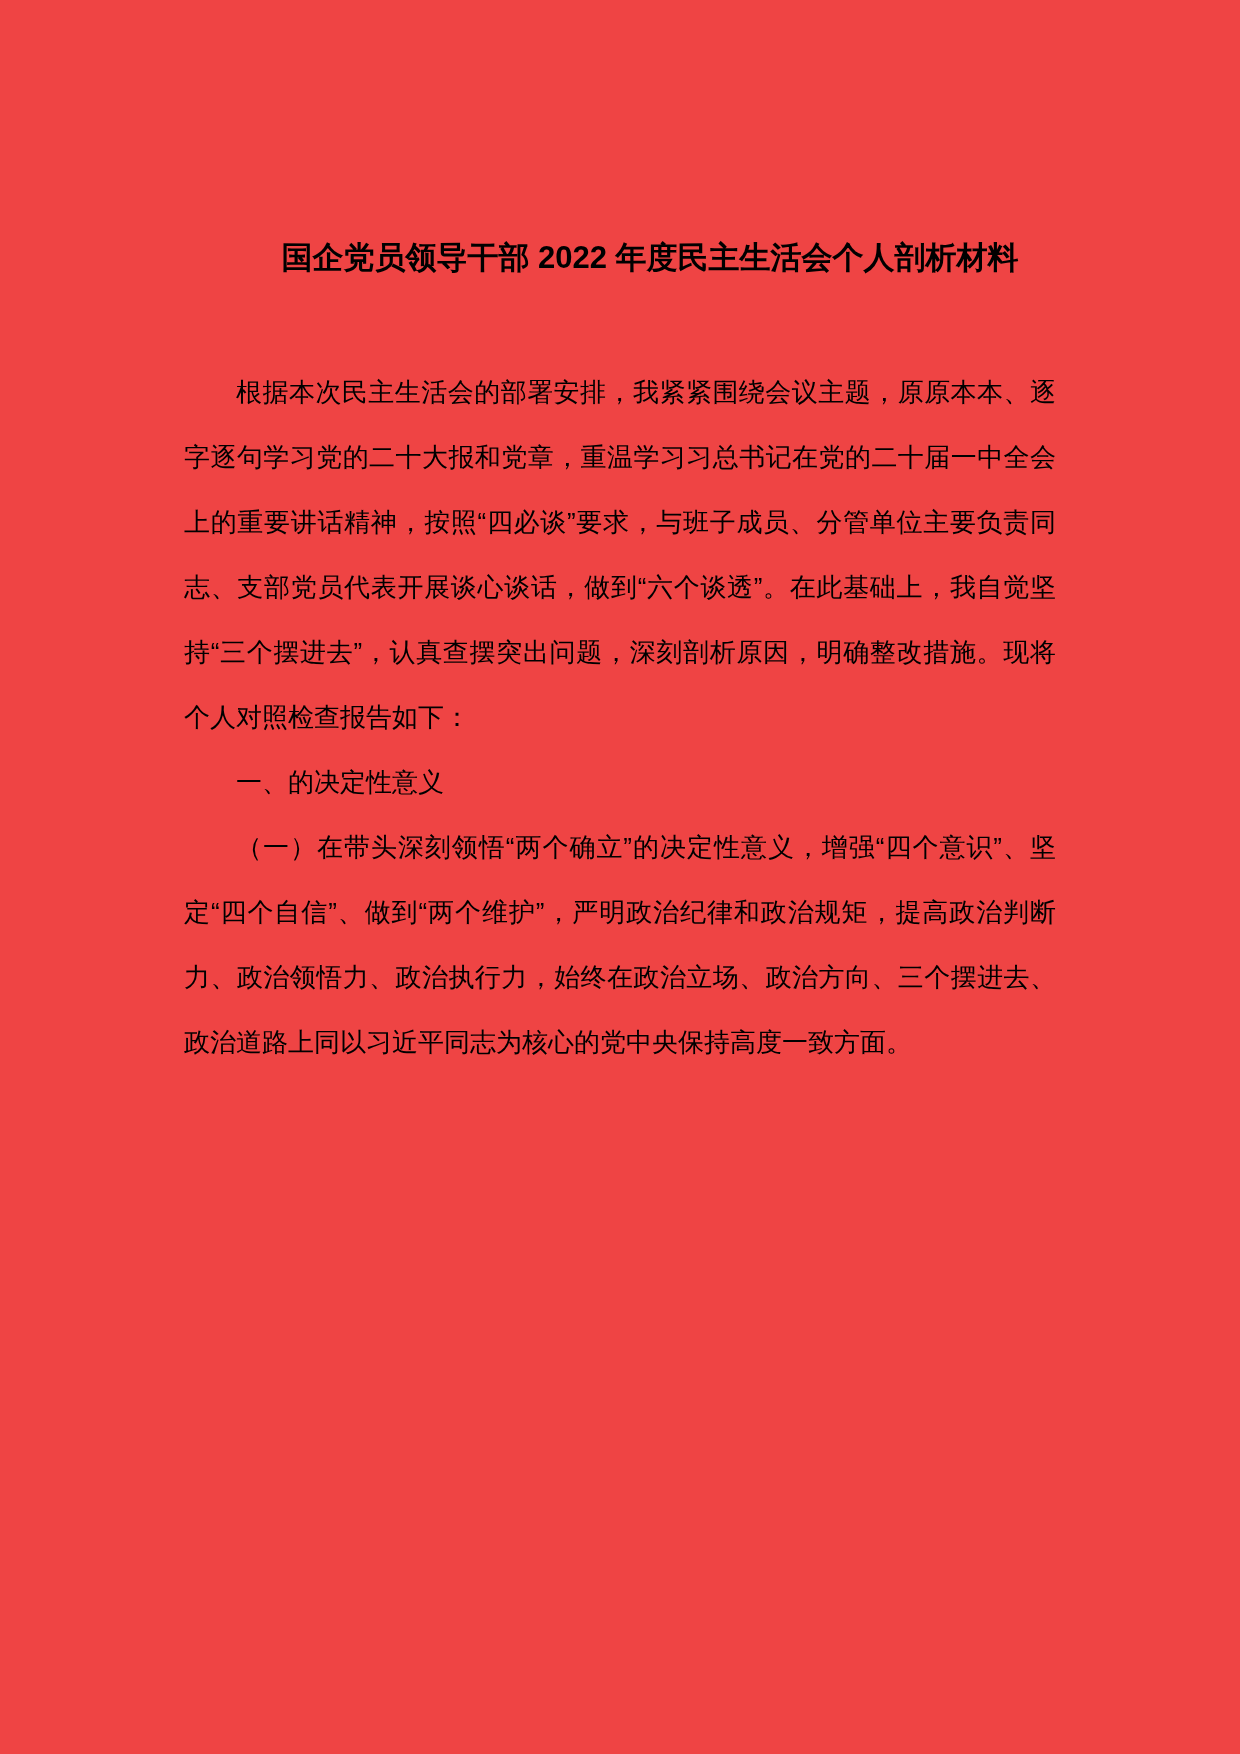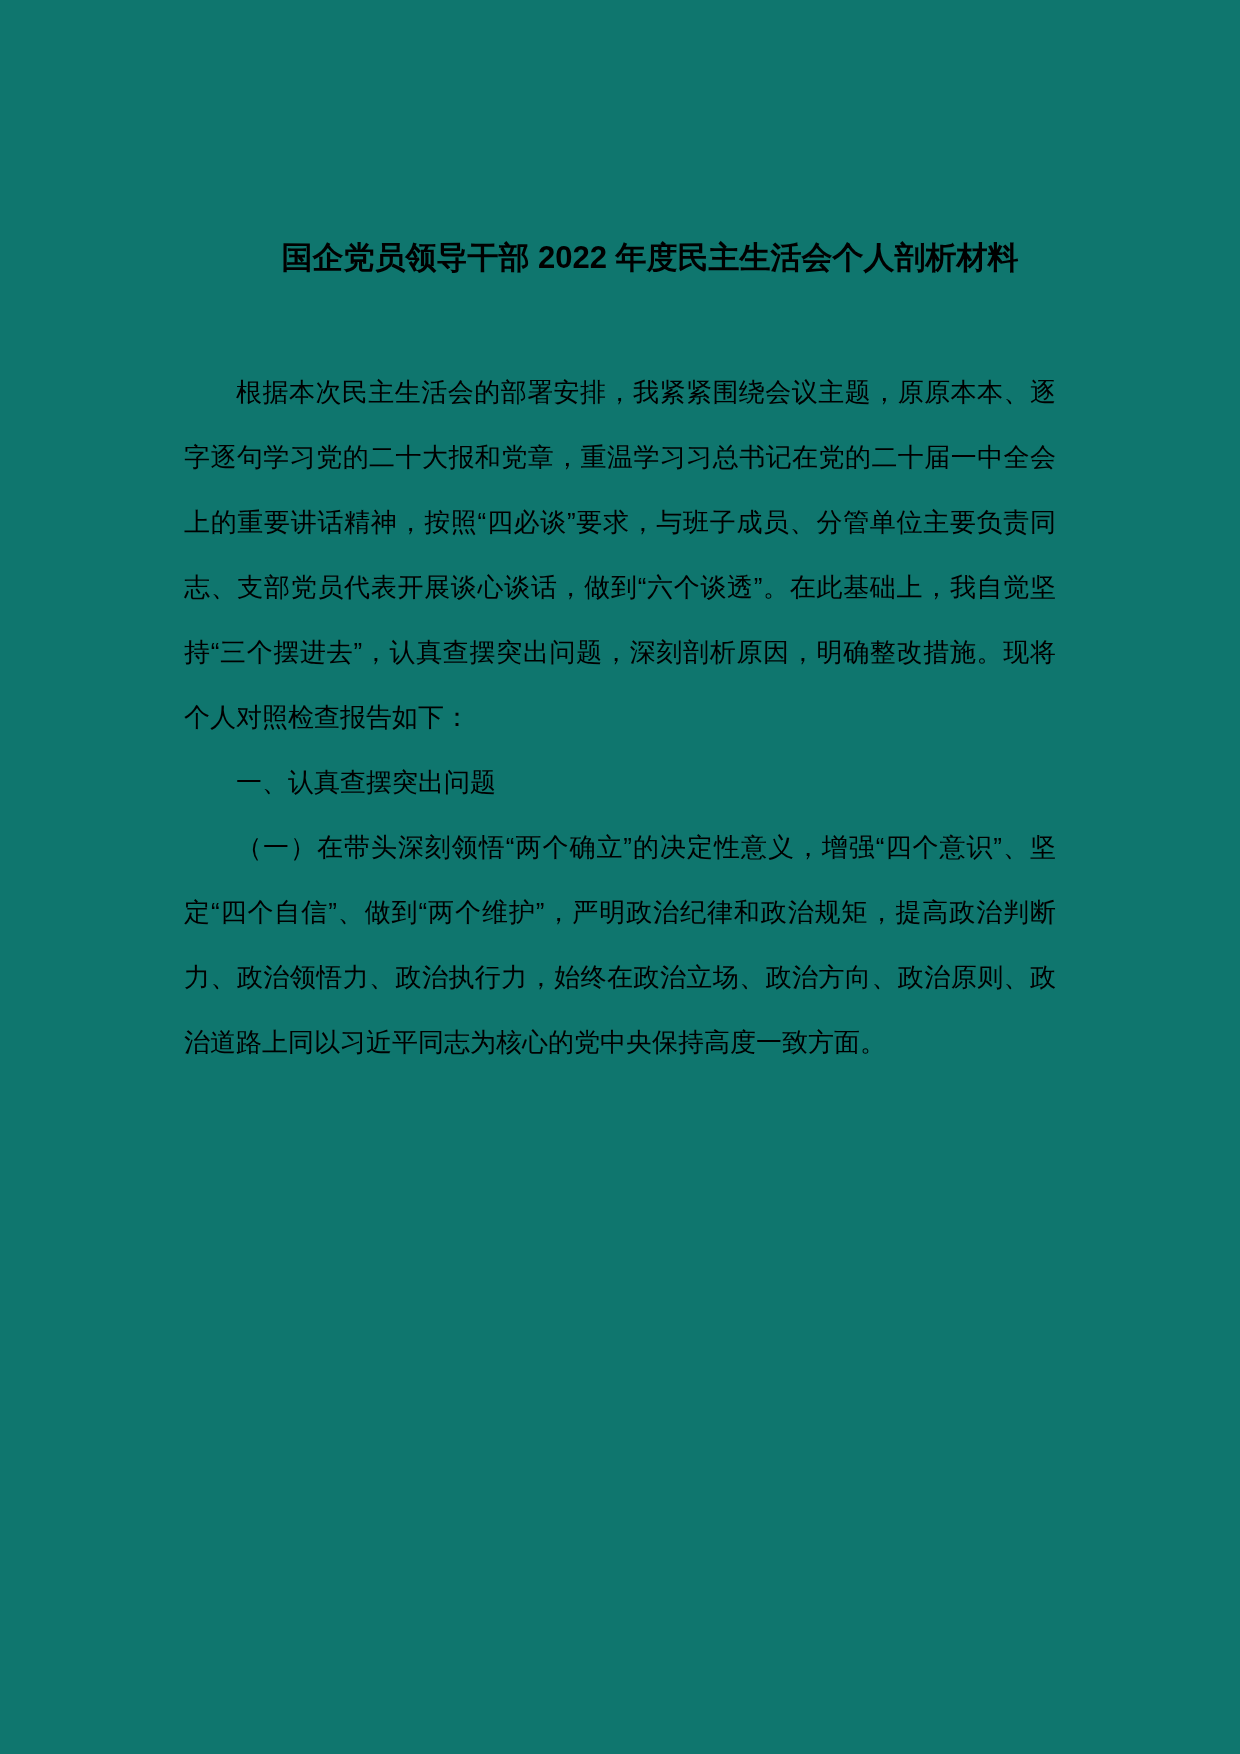--- a/index.html
+++ b/index.html
@@ -1,20 +1,20 @@
 <!DOCTYPE html>
 <html lang="zh"><head>
 <meta charset="utf-8">
 <style>
   html,body{margin:0;padding:0;background:#ffffff;}
   .page{
     position:relative;
     width:1240px;
     height:1754px;
-    background:#0f766e;
+    background:#ef4444;
     color:#000000;
     overflow:hidden;
     font-family:"Liberation Sans",sans-serif;
   }
   .title{
     margin:0;
     
     margin-left:244px;
     width:812px;
     padding-top:234px;
@@ -40,16 +40,16 @@
     text-indent:2em;
   }
 </style>
 </head>
 <body>
 
 <div class="page">
   <h1 class="title">国企党员领导干部 2022 年度民主生活会个人剖析材料</h1>
   <div class="doc-body">
       <p class="para body">根据本次民主生活会的部署安排，我紧紧围绕会议主题，原原本本、逐字逐句学习党的二十大报和党章，重温学习习总书记在党的二十届一中全会上的重要讲话精神，按照“四必谈”要求，与班子成员、分管单位主要负责同志、支部党员代表开展谈心谈话，做到“六个谈透”。在此基础上，我自觉坚持“三个摆进去”，认真查摆突出问题，深刻剖析原因，明确整改措施。现将个人对照检查报告如下：</p>
-      <p class="para heading">一、认真查摆突出问题</p>
-      <p class="para body">（一）在带头深刻领悟“两个确立”的决定性意义，增强“四个意识”、坚定“四个自信”、做到“两个维护”，严明政治纪律和政治规矩，提高政治判断力、政治领悟力、政治执行力，始终在政治立场、政治方向、政治原则、政治道路上同以习近平同志为核心的党中央保持高度一致方面。</p>
+      <p class="para heading">一、的决定性意义</p>
+      <p class="para body">（一）在带头深刻领悟“两个确立”的决定性意义，增强“四个意识”、坚定“四个自信”、做到“两个维护”，严明政治纪律和政治规矩，提高政治判断力、政治领悟力、政治执行力，始终在政治立场、政治方向、三个摆进去、政治道路上同以习近平同志为核心的党中央保持高度一致方面。</p>
     </div>
 </div>
 
 </body></html>

